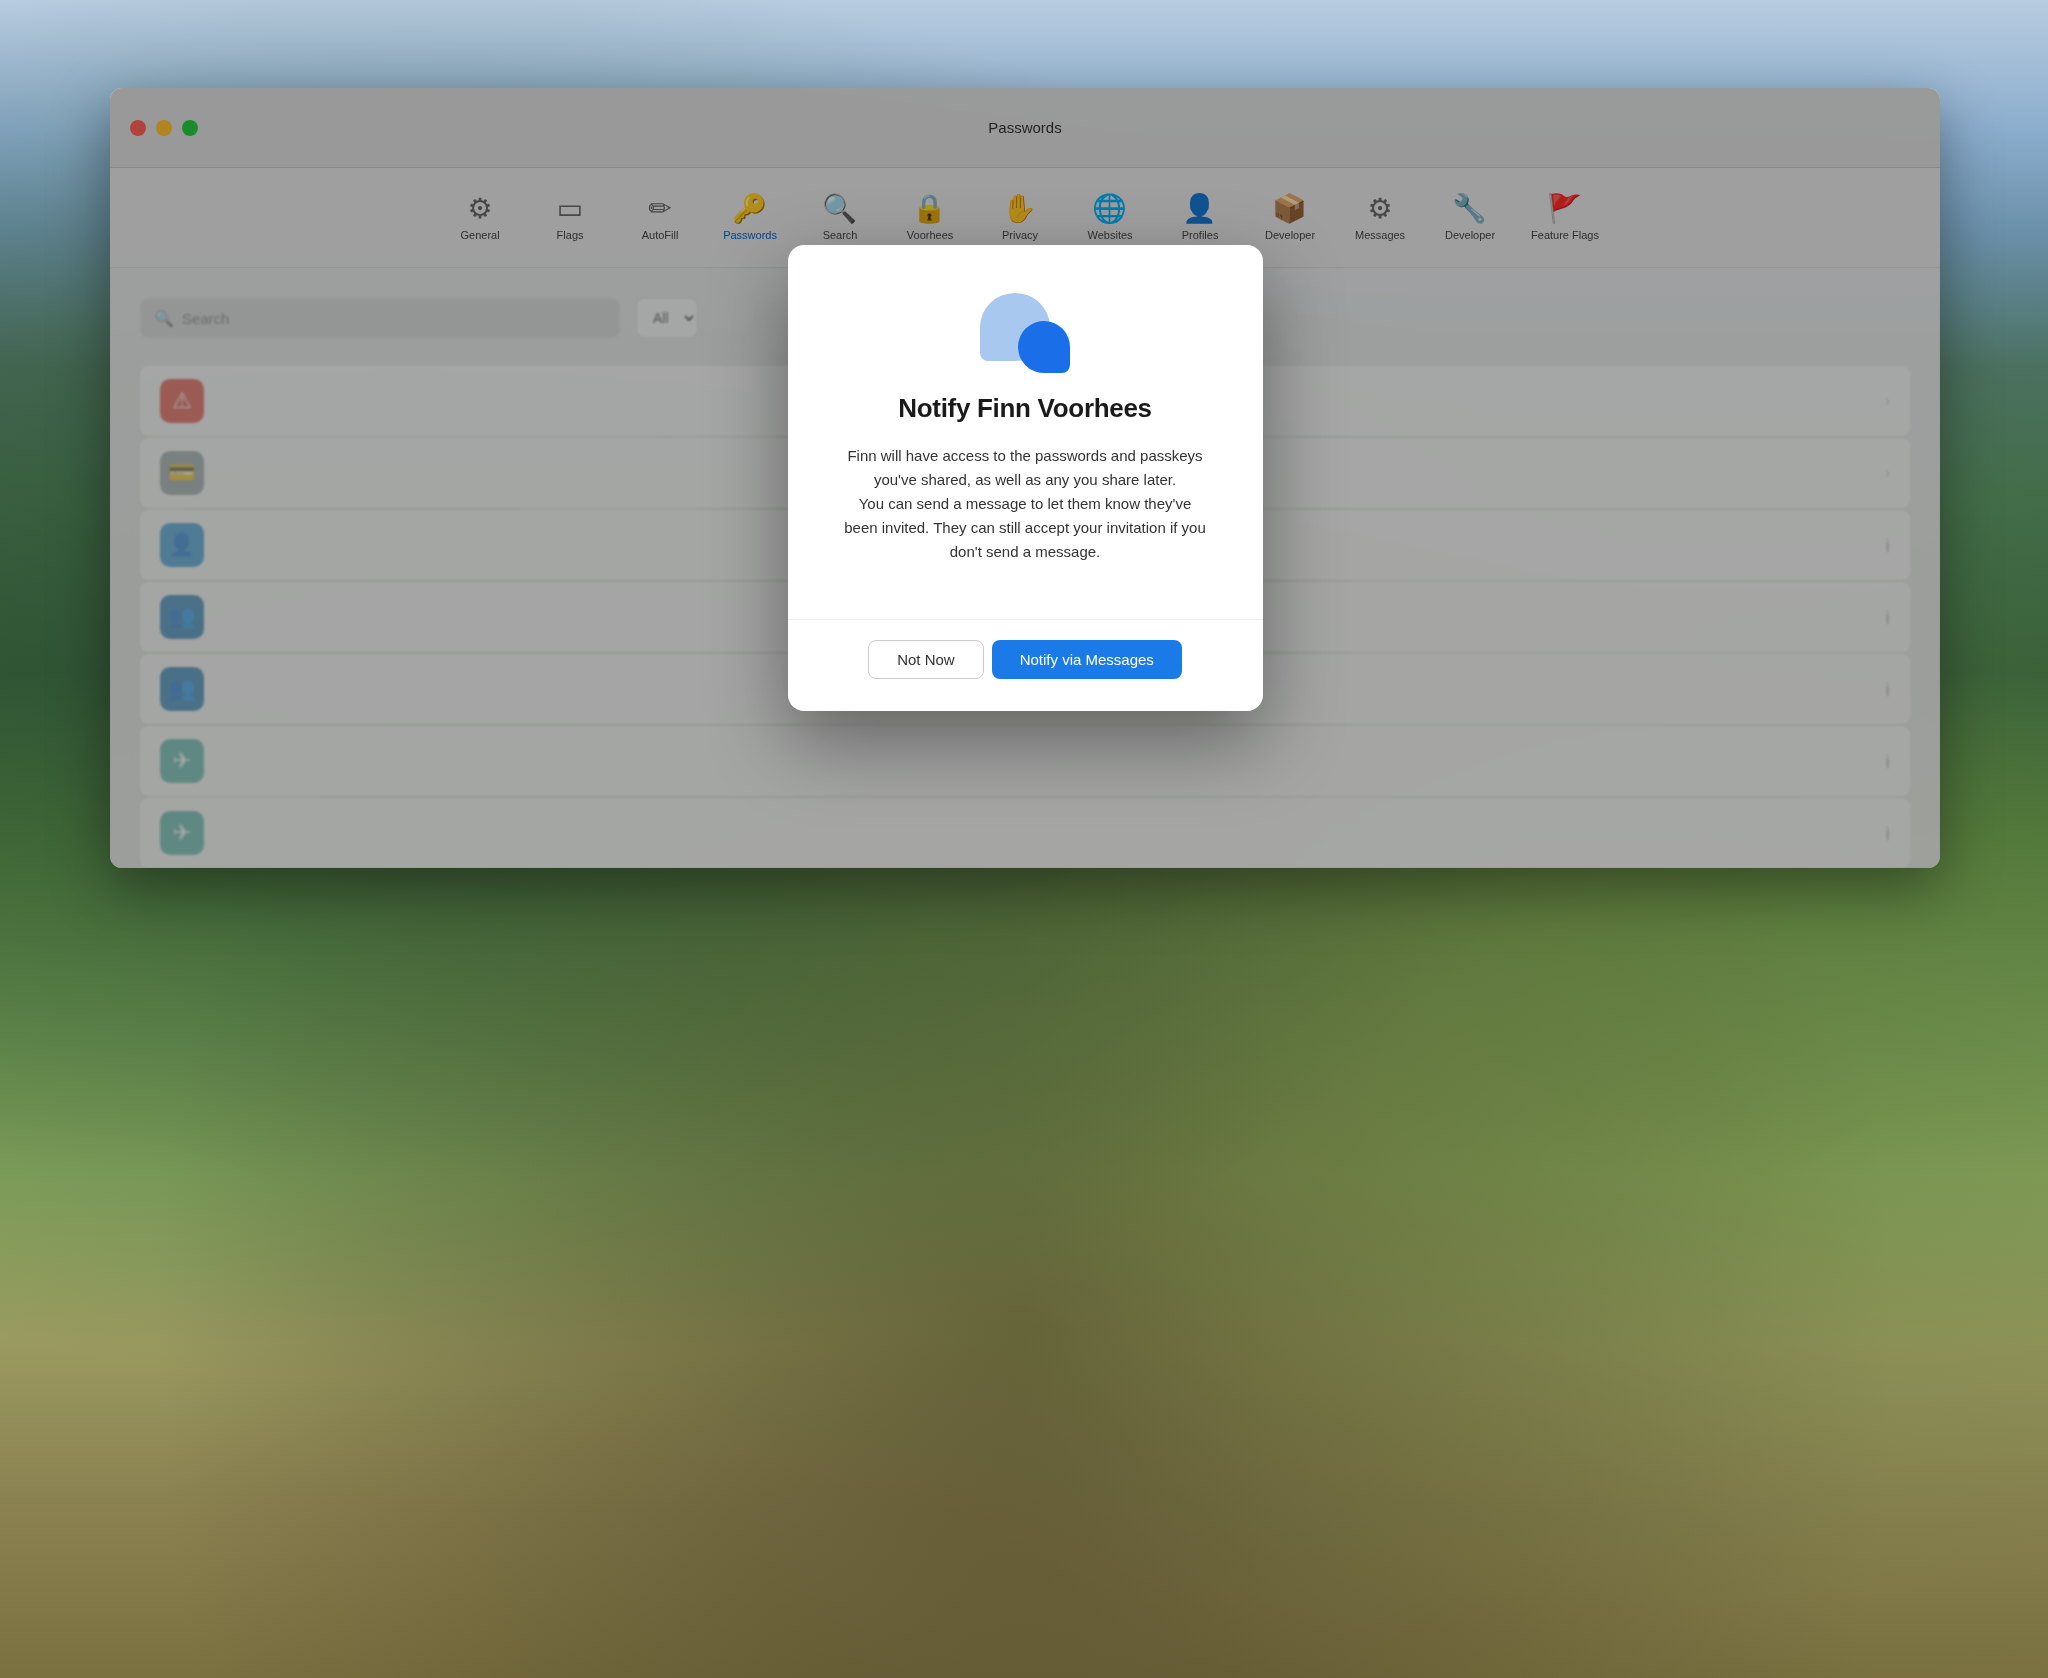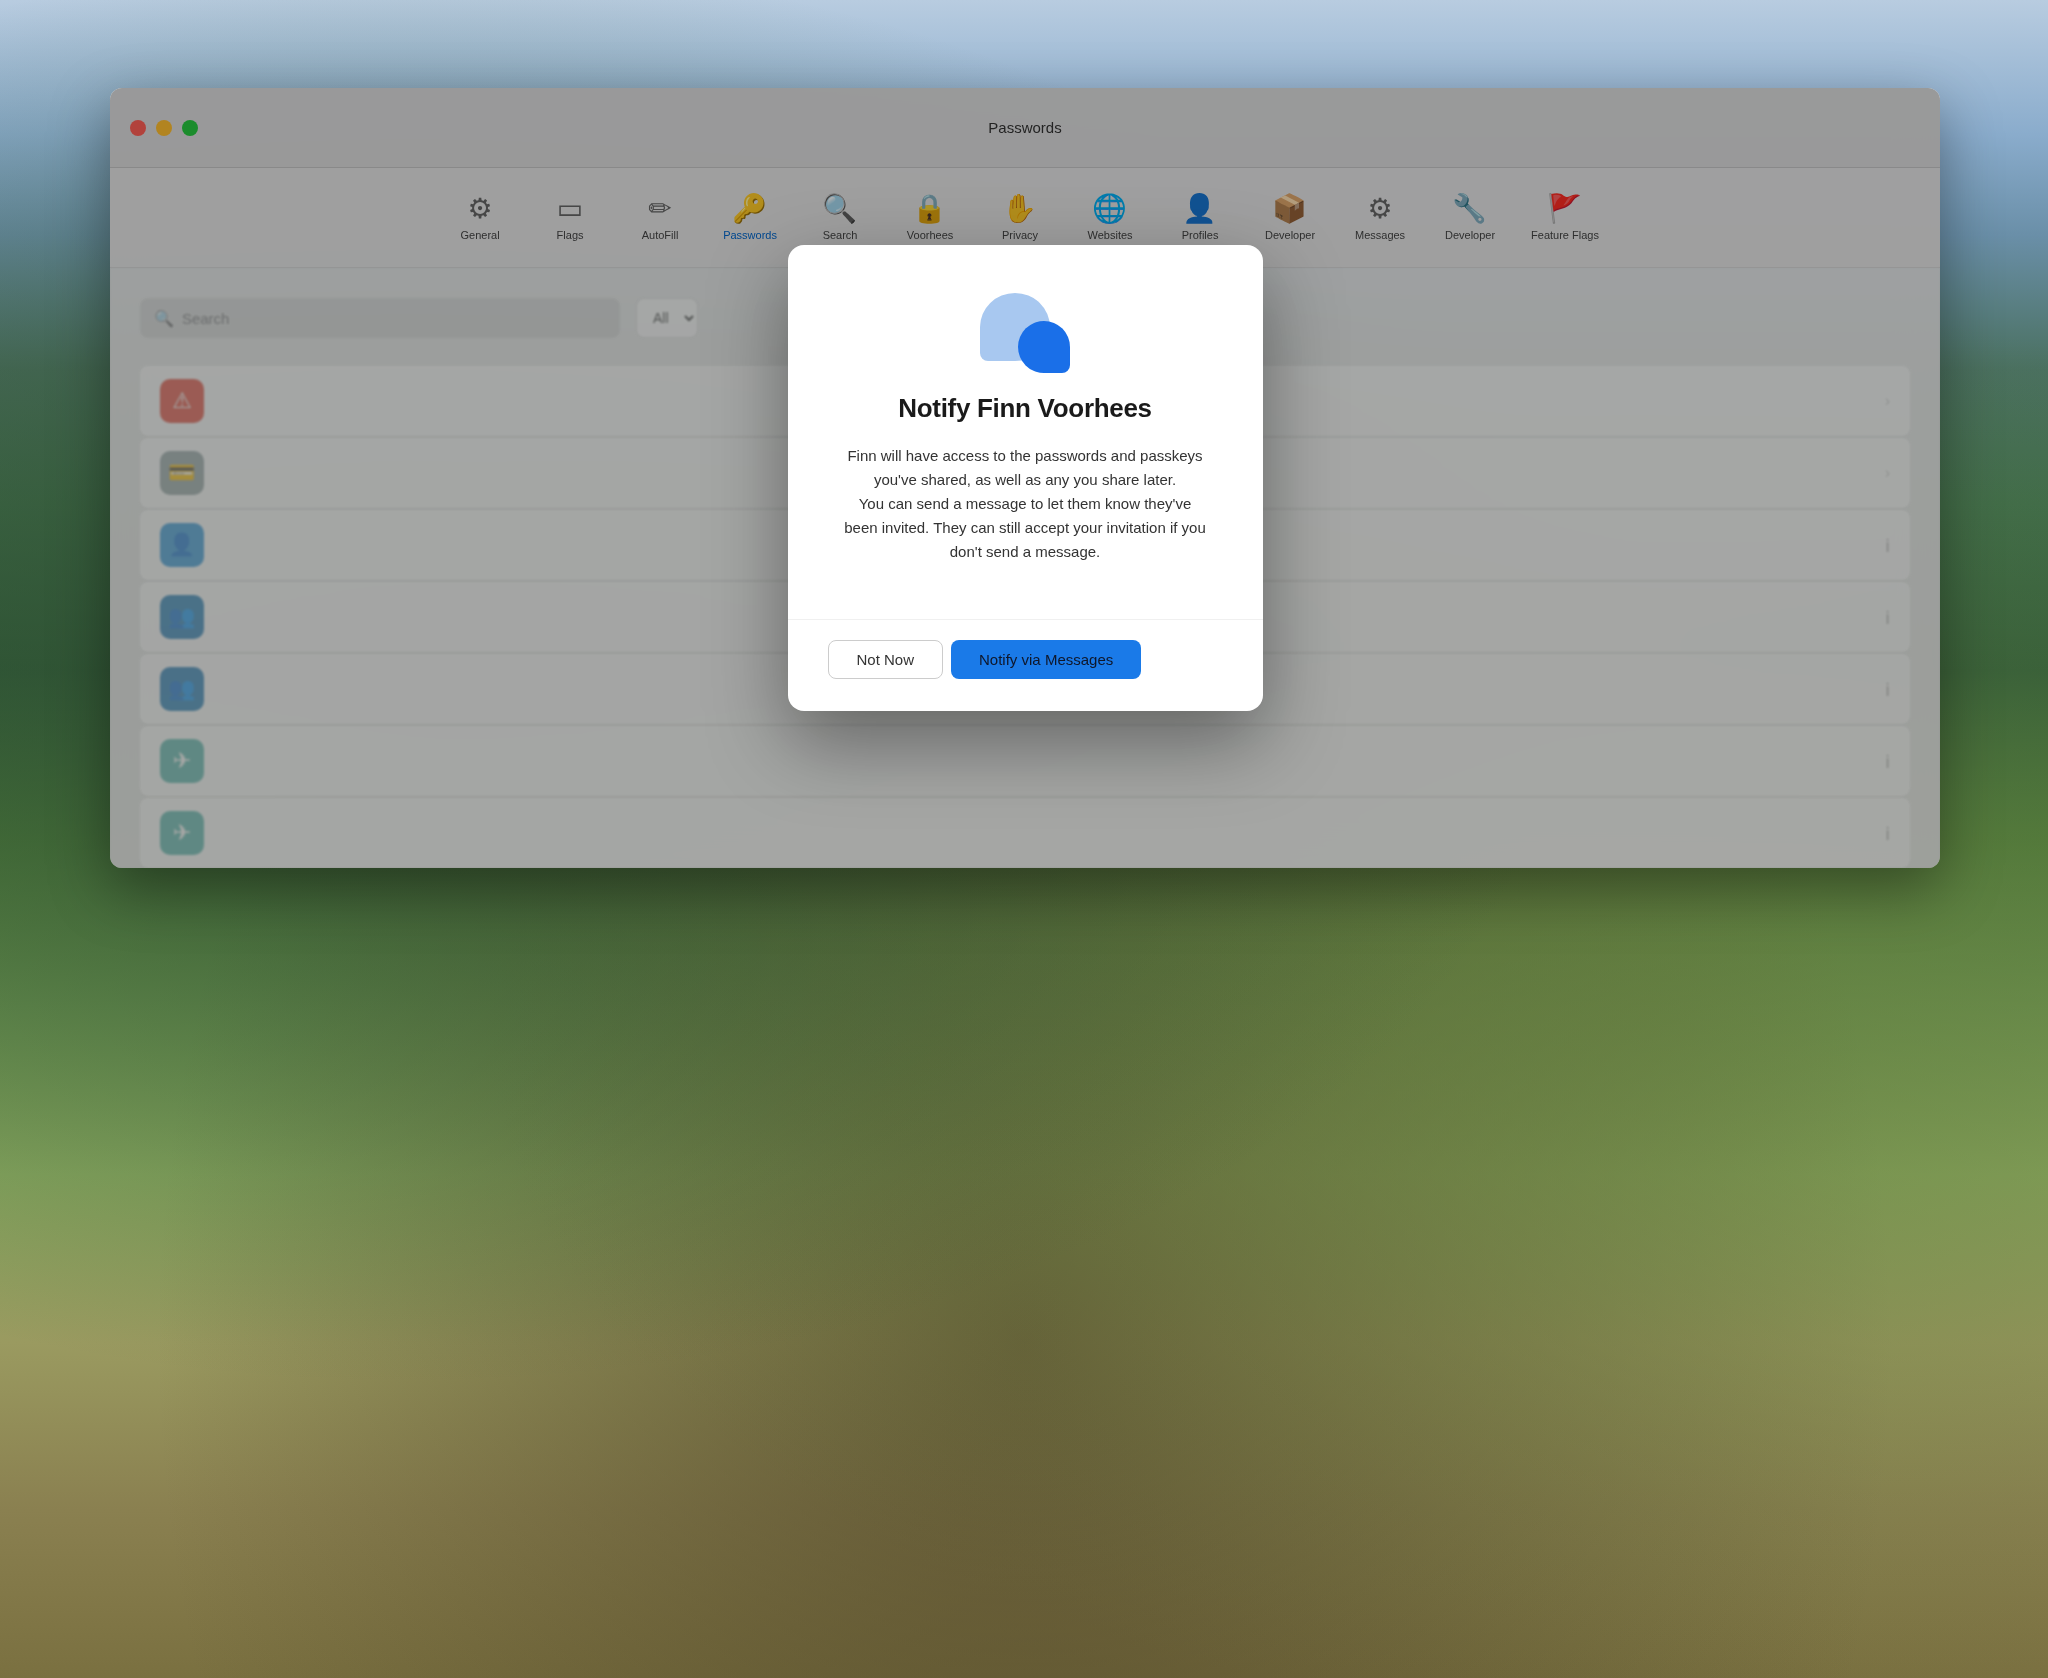--- a/index.html
+++ b/index.html
@@ -285,20 +285,21 @@
       margin-bottom: 0;
     }
 
     .modal-desc p:last-child {
       margin-bottom: 15px;
     }
 
     .modal-footer {
       padding: 20px 40px 32px;
       display: flex;
+      justify-content: center;
       gap: 8px;
       border-top: 1px solid #f0f0f0;
     }
 
     .btn-not-now {
       padding: 10px 28px;
       background: white;
       border: 1px solid #ccc;
       border-radius: 8px;
       font-size: 15px;
@@ -306,21 +307,21 @@
       cursor: pointer;
       font-family: inherit;
     }
 
     .btn-notify {
       padding: 10px 28px;
       background: #1a7ae8;
       border: none;
       border-radius: 8px;
       font-size: 15px;
-      color: #0f172a;
+      color: #ffffff;
       cursor: pointer;
       font-family: inherit;
       font-weight: 500;
     }
 
     
     .content-toolbar {
       display: flex;
       align-items: center;
       gap: 16px;

